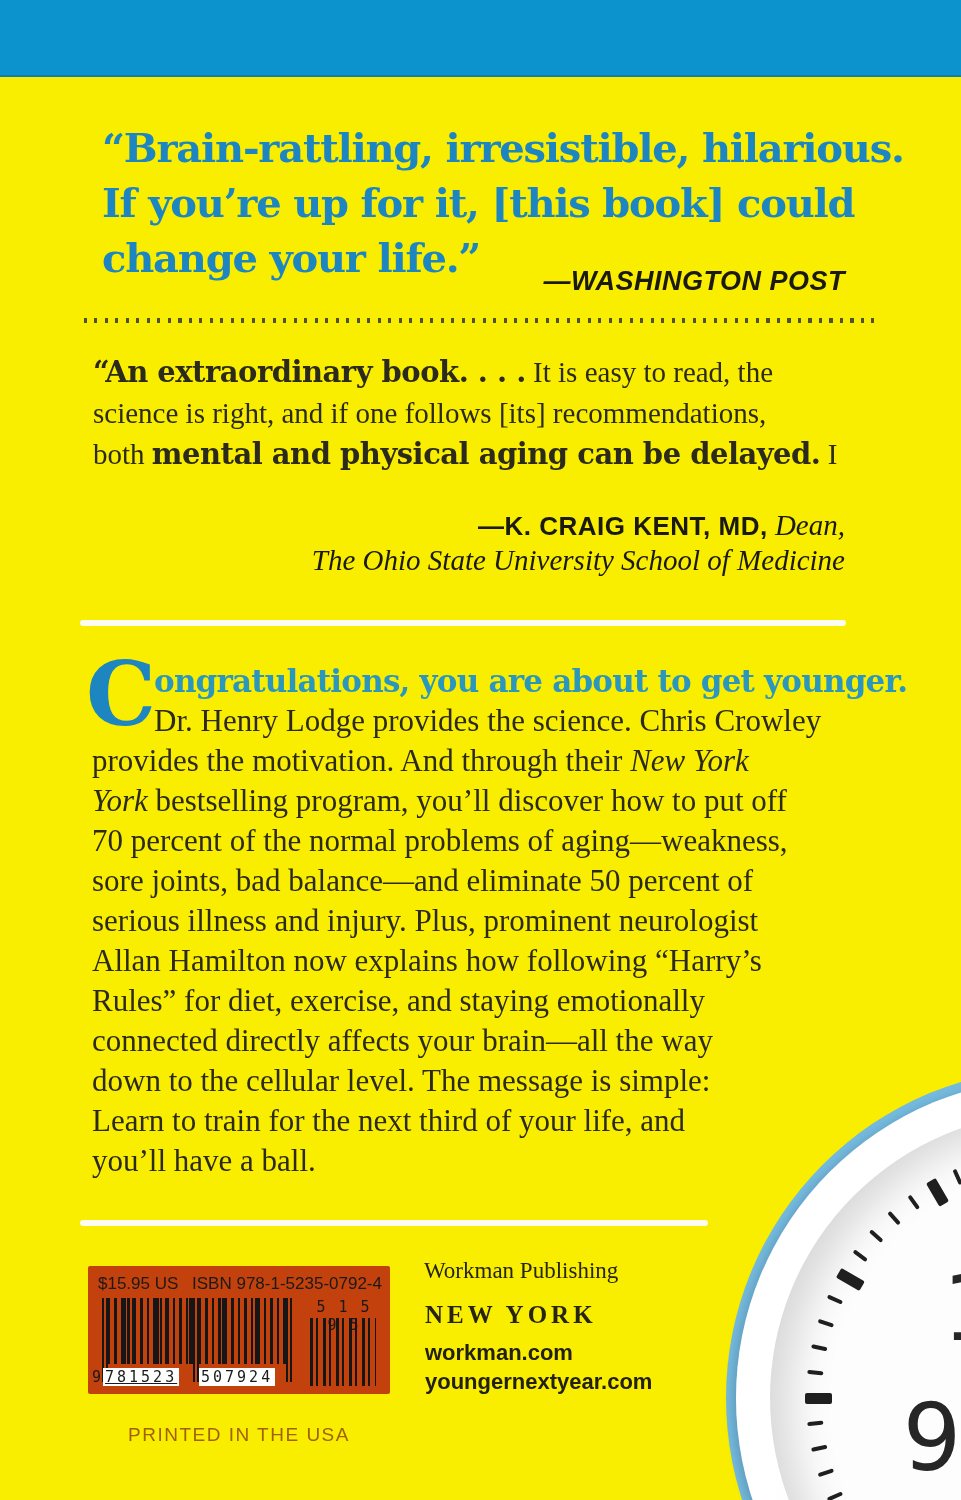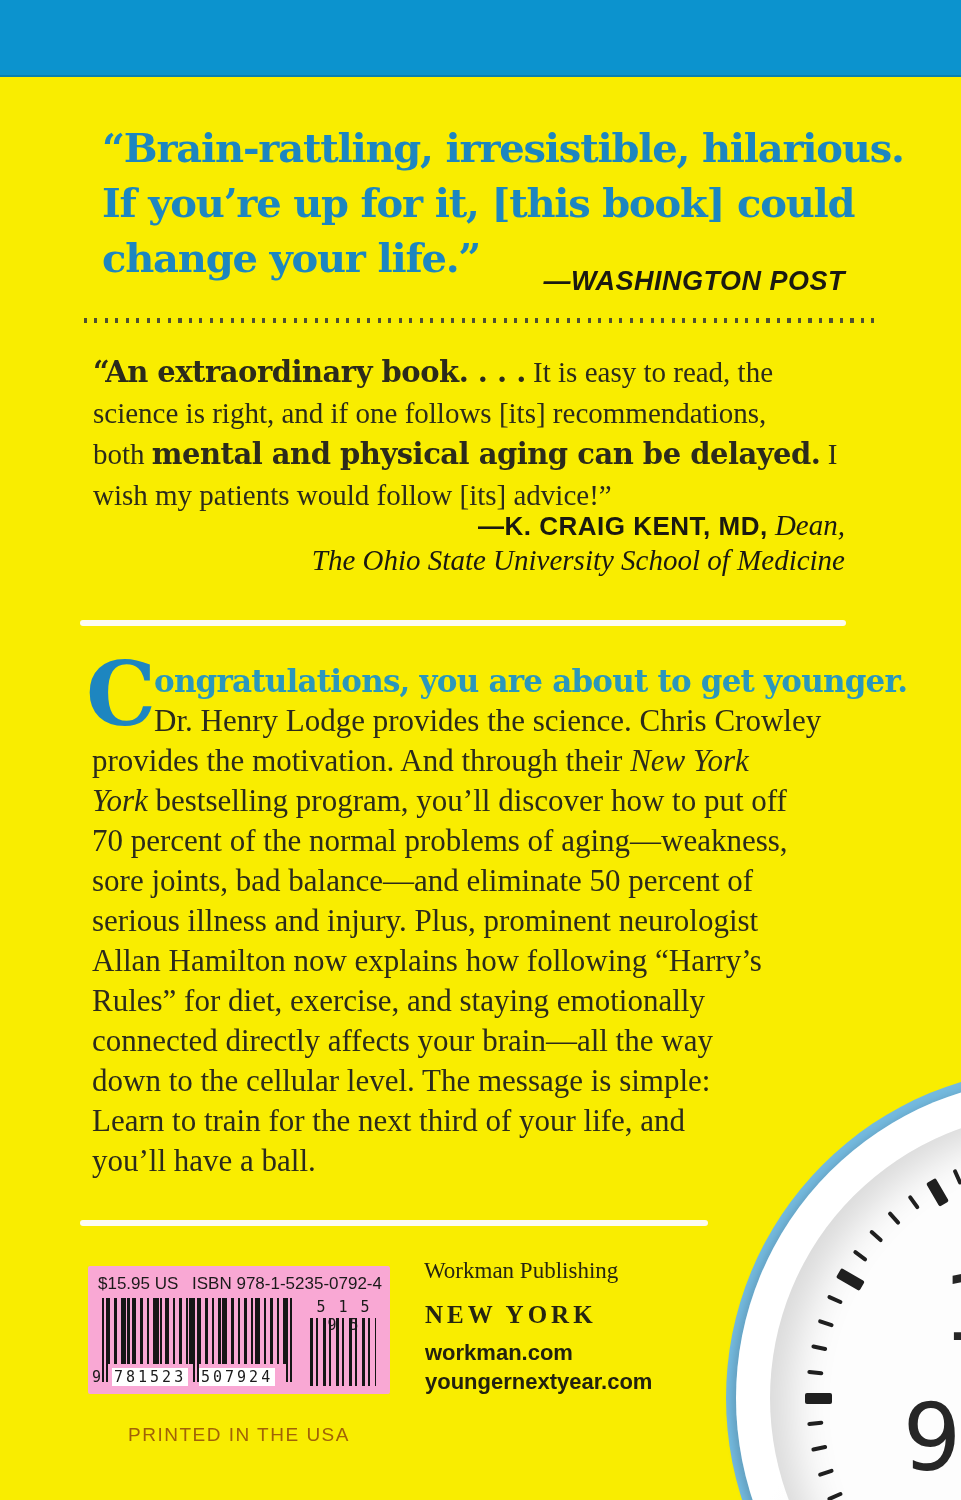--- a/index.html
+++ b/index.html
@@ -81,40 +81,40 @@
   .seg-i{font-style:italic;}
   .seg-bs{font-family:"Liberation Sans",sans-serif;font-weight:bold;font-size:26px;letter-spacing:.5px;font-style:normal;}
   .seg-teal{font-family:"DejaVu Serif",serif;font-weight:bold;color:var(--c-teal);letter-spacing:-.8px;}
   
   .rule{position:absolute;background:#fdfcf0;height:6px;border-radius:3px;}
   .rule-1{left:80px;top:620px;width:766px;}
   .rule-2{left:80px;top:1220px;width:628px;}
   
   .barcode-box{
     position:absolute;left:88px;top:1266px;width:302px;height:128px;
-    background:#f9a8d4;border-radius:2px;
+    background:#c2410c;border-radius:2px;
     font-family:"Liberation Sans",sans-serif;color:#1a1a1a;
   }
   .bc-price{position:absolute;left:10px;top:8px;font-size:17px;}
   .bc-isbn{position:absolute;right:8px;top:8px;font-size:17px;margin-left:43px;}
   .bc-main{position:absolute;left:8px;top:32px;width:198px;height:88px;}
   .bc-bars{
     position:absolute;left:12px;top:0;width:178px;height:66px;
     background-image:
       repeating-linear-gradient(90deg,#161616 0 2px,transparent 2px 6px,#161616 6px 9px,transparent 9px 13px),
       repeating-linear-gradient(90deg,transparent 0 15px,#161616 15px 18px,transparent 18px 24px,#161616 24px 26px,transparent 26px 33px);
   }
   .bc-guard{position:absolute;top:0;width:6px;height:84px;
     background:linear-gradient(90deg,#161616 0 2px,transparent 2px 4px,#161616 4px 6px);}
   .bc-guard.g-l{left:6px;}
   .bc-guard.g-m{left:97px;}
   .bc-guard.g-r{left:190px;}
   .bc-d{position:absolute;bottom:0;font-family:"DejaVu Sans Mono",monospace;font-size:15px;letter-spacing:3px;background:#fff;padding:0 2px;}
   .bc-d9{left:-6px;background:transparent;}
-  .bc-d1{left:16px;}
+  .bc-d1{left:7px;text-decoration:underline;}
   .bc-d2{left:103px;}
   .bc-sup{position:absolute;left:218px;top:32px;width:76px;height:88px;}
   .bc-sup-digits{position:absolute;left:0;top:0;width:100%;text-align:center;
     font-family:"DejaVu Sans Mono",monospace;font-size:15px;letter-spacing:2px;}
   .bc-sup-bars{
     position:absolute;left:4px;top:20px;width:66px;height:68px;
     background-image:repeating-linear-gradient(90deg,#161616 0 3px,transparent 3px 6px,#161616 6px 8px,transparent 8px 13px);
   }
   .printed{
     position:absolute;left:88px;top:1424px;width:302px;
@@ -164,21 +164,20 @@
     <div class="tline">change your life.”</div>
   </div>
 <div class="wp-attr">—WASHINGTON POST</div>
 
 <div class="dotted-divider"></div>
 
 <div class="review">
     <div class="tline"><span class="seg-b">“An extraordinary book. . . .</span><span> It is easy to read, the</span></div>
     <div class="tline"><span>science is right, and if one follows [its] recommendations,</span></div>
     <div class="tline"><span>both </span><span class="seg-b">mental and physical aging can be delayed.</span><span> I</span></div>
-    <div class="tline"><span>wish my patients would follow [its] advice!”</span></div>
   </div>
 <div class="kent-attr">
     <div class="tline"><span class="seg-bs">—K. CRAIG KENT, MD,</span><span class="seg-i"> Dean,</span></div>
     <div class="tline"><span class="seg-i">The Ohio State University School of Medicine</span></div>
   </div>
 
 <div class="rule rule-1"></div>
 
 <div class="dropcap">C</div>
 <div class="body-lines">

